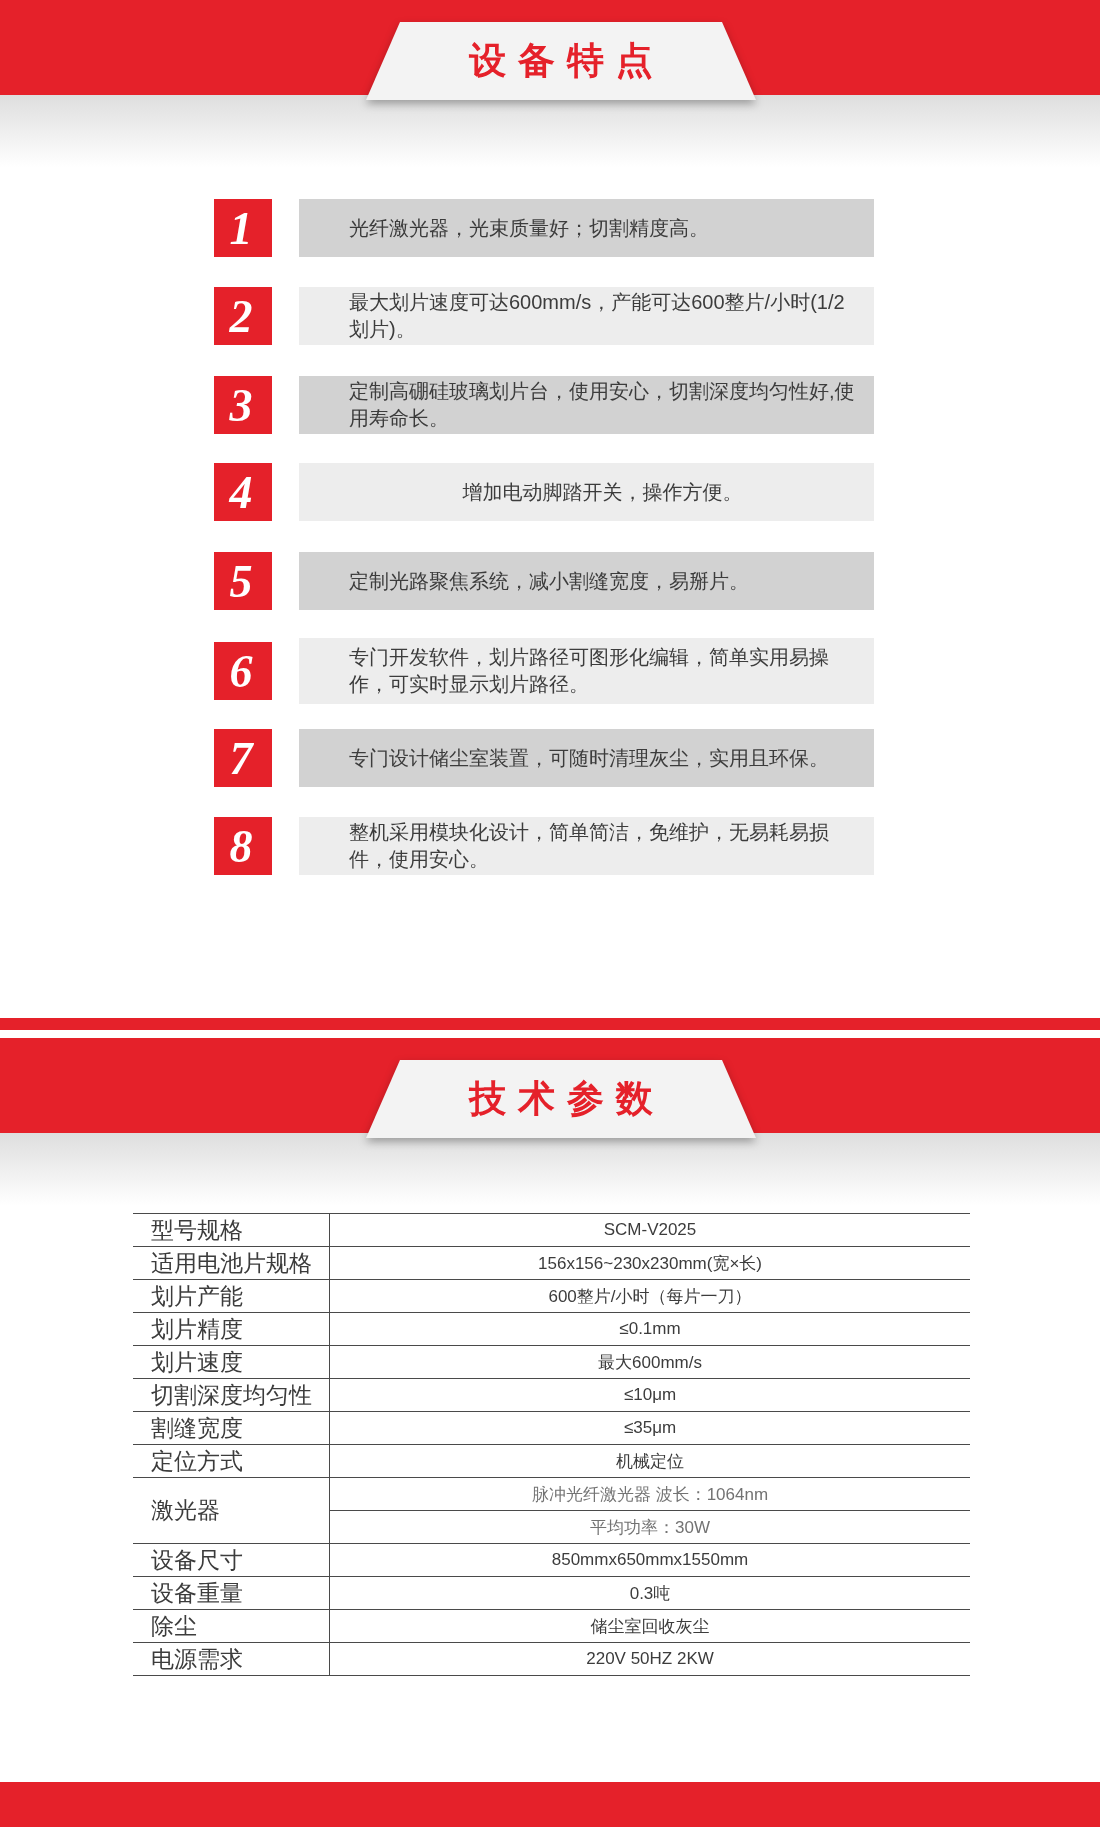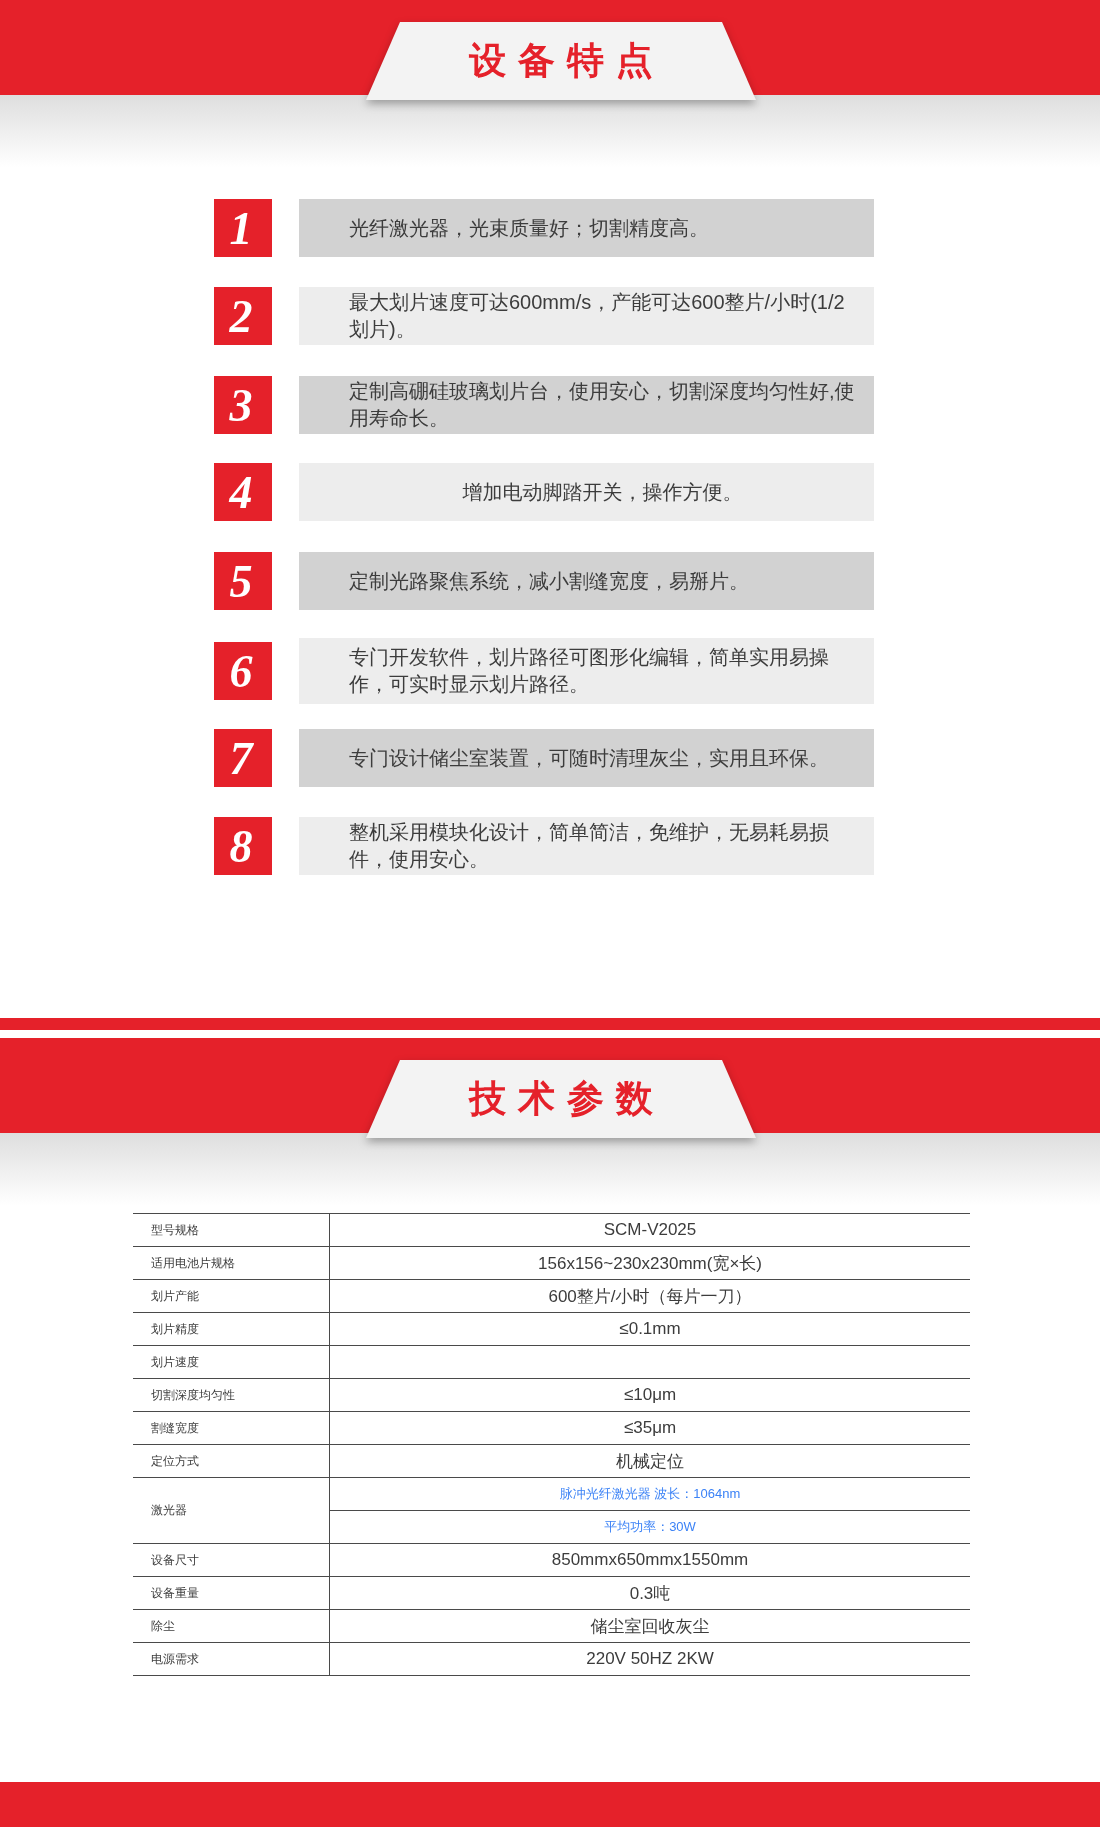--- a/index.html
+++ b/index.html
@@ -63,30 +63,30 @@
     border-top:1px solid #4a4a4a;
   }
   .spec-row{
     display:flex;border-bottom:1px solid #4a4a4a;
     align-items:stretch;
   }
   .spec-label{
     width:197px;flex:0 0 197px;box-sizing:border-box;
     border-right:1px solid #4a4a4a;
     display:flex;align-items:center;
-    padding-left:18px;font-size:12px;color:#3c3c3c;
+    padding-left:18px;font-size:23px;color:#3c3c3c;
   }
   .spec-value{
     flex:1;display:flex;align-items:center;justify-content:center;
     font-size:17px;color:#3c3c3c;text-align:right;
   }
   .spec-value-stack{flex:1;display:flex;flex-direction:column;}
   .spec-subvalue{
     flex:1;display:flex;align-items:center;justify-content:center;
-    font-size:13px;color:#3b82f6;text-align:left;
+    font-size:17px;color:#737373;text-align:left;
   }
   .spec-subvalue + .spec-subvalue{border-top:1px solid #4a4a4a;}
   .row-h{height:32px;}
   .row-h2{height:65px;}
   
   .footer-band{position:absolute;left:0;top:1782px;width:1100px;height:45px;background:#e5212a;}
 </style>
 </head>
 <body>
 
@@ -172,20 +172,21 @@
       <div class="spec-row row-h">
         <div class="spec-label">划片产能</div>
         <div class="spec-value">600整片/小时（每片一刀）</div>
       </div>
       <div class="spec-row row-h">
         <div class="spec-label">划片精度</div>
         <div class="spec-value">≤0.1mm</div>
       </div>
       <div class="spec-row row-h">
         <div class="spec-label">划片速度</div>
+        <div class="spec-value">最大600mm/s</div>
       </div>
       <div class="spec-row row-h">
         <div class="spec-label">切割深度均匀性</div>
         <div class="spec-value">≤10μm</div>
       </div>
       <div class="spec-row row-h">
         <div class="spec-label">割缝宽度</div>
         <div class="spec-value">≤35μm</div>
       </div>
       <div class="spec-row row-h">

